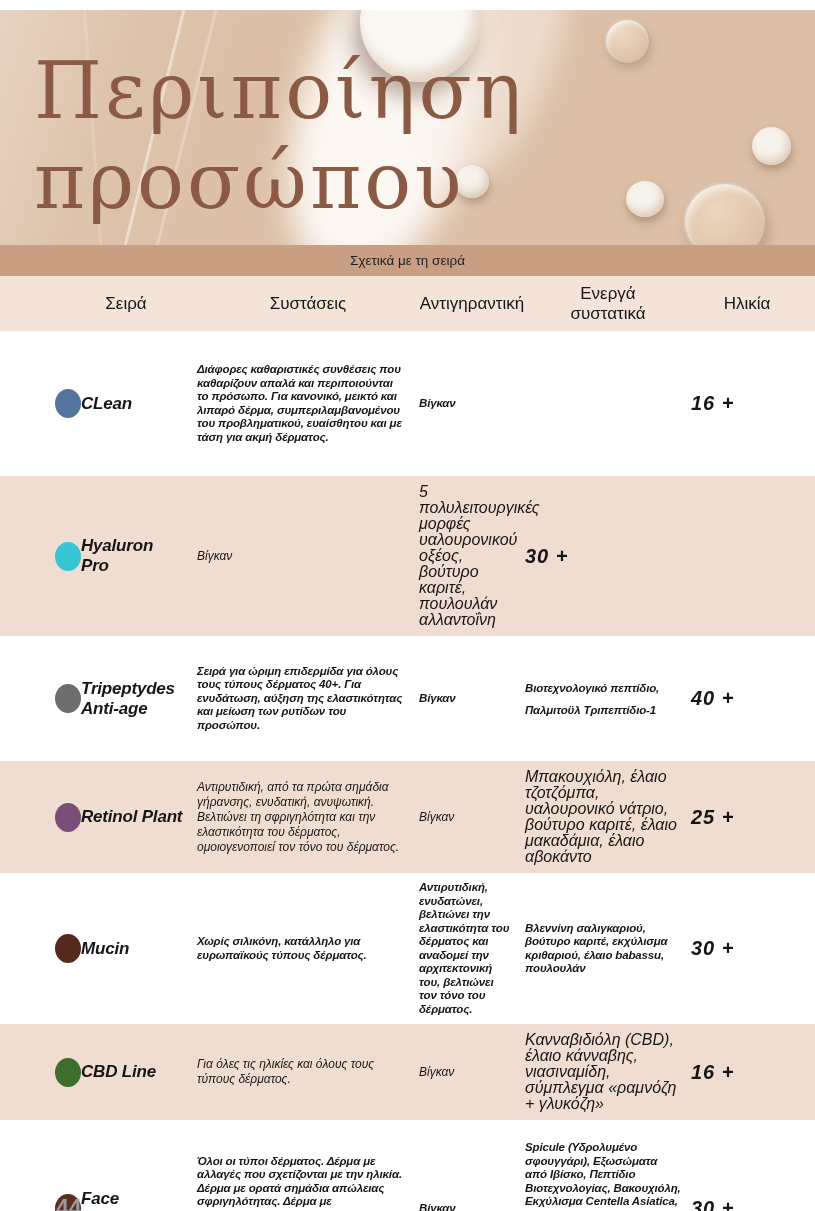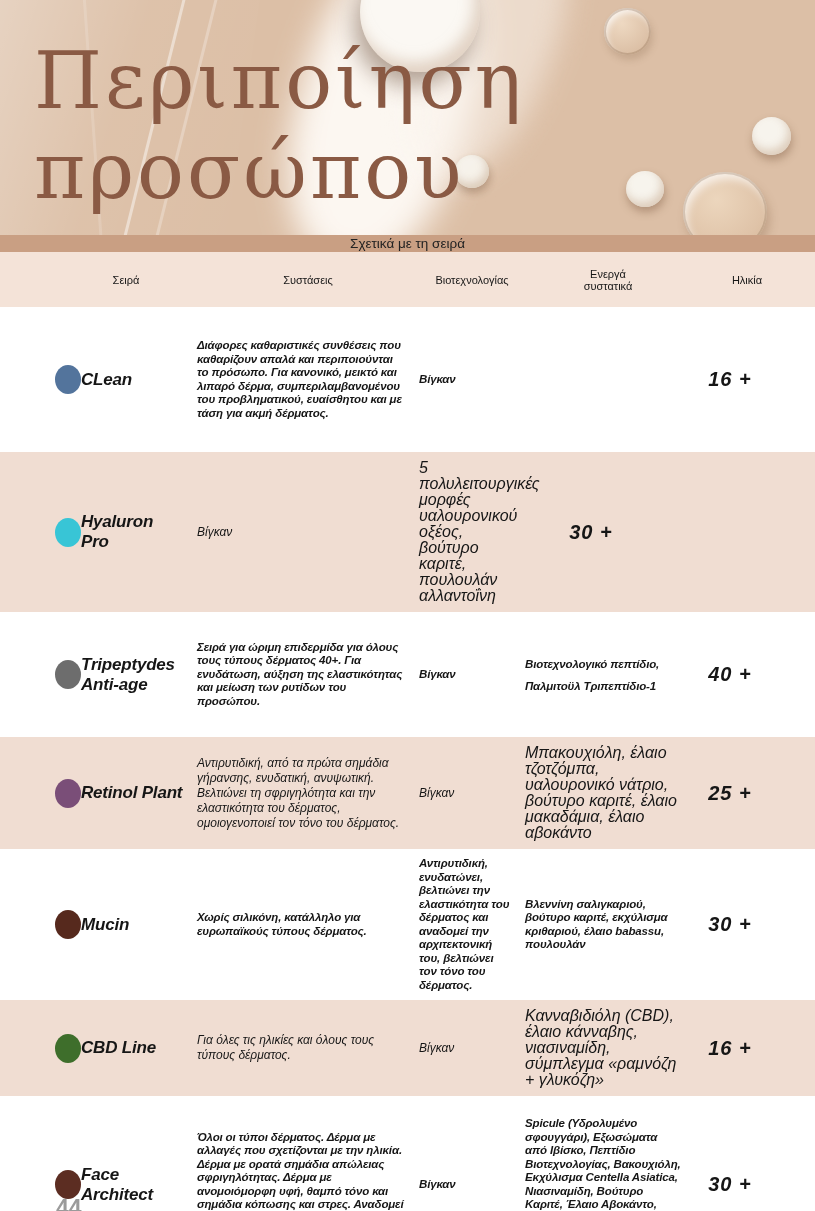--- a/index.html
+++ b/index.html
@@ -8,21 +8,21 @@
     --page-number-color:#9b9b9b;
   }
   *{box-sizing:border-box; margin:0; padding:0;}
   html,body{width:815px;}
   body{
     height:1211px; position:relative; background:#ffffff;
     font-family:"Liberation Sans", sans-serif; color:var(--text-color);
     overflow:hidden;
   }
   
-  .hero{position:relative; height:235px; background:var(--hero-bg); overflow:hidden;}
+  .hero{position:relative; height:235px; background:var(--hero-bg); overflow:hidden;margin-top:10px;}
   .hero .blob{position:absolute; border-radius:50%;}
   .glass-left{
     position:absolute; left:-60px; top:-40px; width:300px; height:340px;
     background:linear-gradient(100deg, rgba(255,255,255,.40), rgba(255,255,255,.05) 55%, rgba(255,255,255,0));
     transform:rotate(8deg);
   }
   .streak{position:absolute; top:-20px; width:3px; height:300px; background:rgba(255,255,255,.45); transform:rotate(14deg);}
   .streak.s1{left:150px;} .streak.s2{left:182px; opacity:.6;} .streak.s3{left:92px; opacity:.35; transform:rotate(-4deg);}
   .cream-smear{
     position:absolute; left:300px; top:-60px; width:170px; height:330px;
@@ -55,53 +55,53 @@
     border-radius:48% 52% 50% 50%;
   }
   .hero-title{
     position:absolute; left:34px; top:36px; z-index:5;
     font-family:"DejaVu Serif","Liberation Serif",serif;
     font-size:78px; line-height:90px; letter-spacing:3px; font-weight:400;
     color:var(--title-color);
   }
   
   .band{
-    height:17px; background:var(--band-bg);
+    height:31px; background:var(--band-bg);
     display:flex; align-items:center; justify-content:center;
     font-size:13.5px; color:#222;
   }
   
   .grid-cols{
     display:grid;
     grid-template-columns:142px 222px 106px 166px 1fr;
     padding-left:55px; padding-right:12px;
   }
   .thead{
     background:var(--header-bg); min-height:55px; align-items:center;
-    font-size:11px;
+    font-size:17px;
   }
   .thead .th{display:flex; justify-content:center; text-align:center;}
   .th-ingredients span{max-width:80px;}
   .row{align-items:center;}
   .row.alt{background:var(--row-alt-bg);}
   .row:nth-child(1){min-height:145px;}
   .row:nth-child(2){min-height:73px;}
   .row:nth-child(3){min-height:125px;}
   .row:nth-child(4){min-height:108px;}
   .row:nth-child(5){min-height:128px;}
   .row:nth-child(6){min-height:90px;}
   .row:nth-child(7){min-height:177px;}
   .cell{padding:8px 0;font-style:italic;}
   .c-name{display:flex; align-items:center; }
   .dot{width:26px; height:29px; border-radius:50%; flex:0 0 auto;}
   .brand{font-size:17px; font-weight:700; line-height:20px; width:104px; letter-spacing:-0.2px;}
   .c-rec{padding-right:14px; font-size:12px; line-height:15px;}
   .c-char{padding-right:26px; font-size:12px; line-height:15px;}
   .c-ingr{padding-right:10px; font-size:16px; line-height:16px;}
-  .c-age{font-size:20px; font-weight:700; text-align:center; padding-right:34px; letter-spacing:1px;}
+  .c-age{font-size:20px; font-weight:700; padding-right:34px; letter-spacing:1px;}
   
   .row.heavy .c-rec, .row.heavy .c-char, .row.heavy .c-ingr{
     font-weight:700; font-size:11.5px; line-height:13.5px; letter-spacing:-0.15px;
   }
   .row:nth-child(3) .c-ingr{line-height:22px;}
   .pagenum{
     position:absolute; left:56px; top:1150px;
     font-size:23px; font-weight:700; color:var(--page-number-color);margin-top:45px;
   }
 </style>
@@ -129,21 +129,21 @@
 </div>
 
 <div class="grid-cols thead">
   <div class="th">
       <span>Σειρά</span>
     </div>
   <div class="th">
       <span>Συστάσεις</span>
     </div>
   <div class="th">
-      <span>Βιοτεχνολογίας</span>
+      <span>Αντιγηραντική</span>
     </div>
   <div class="th th-ingredients">
       <span>Ενεργά συστατικά</span>
     </div>
   <div class="th">
       <span>Ηλικία</span>
     </div>
 </div>
 
 <div>

